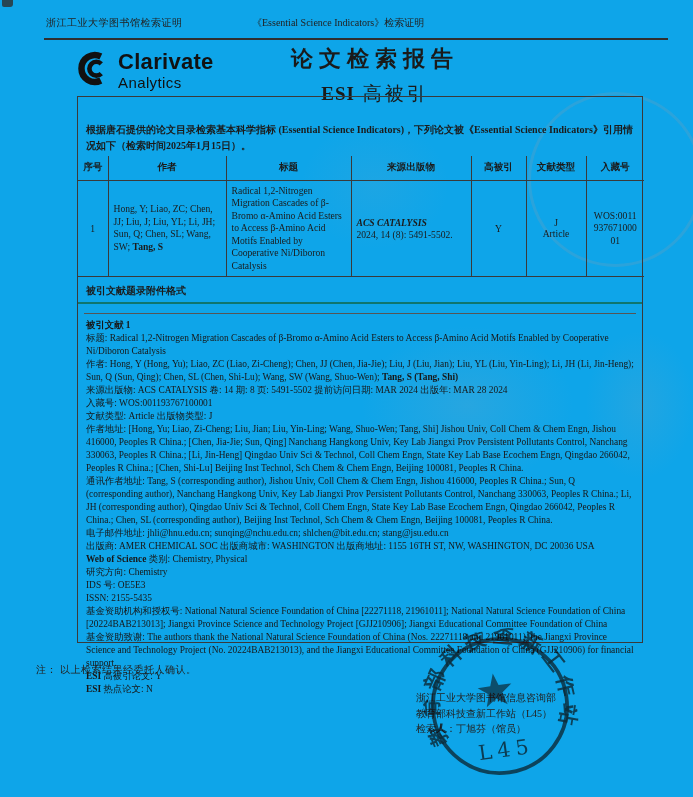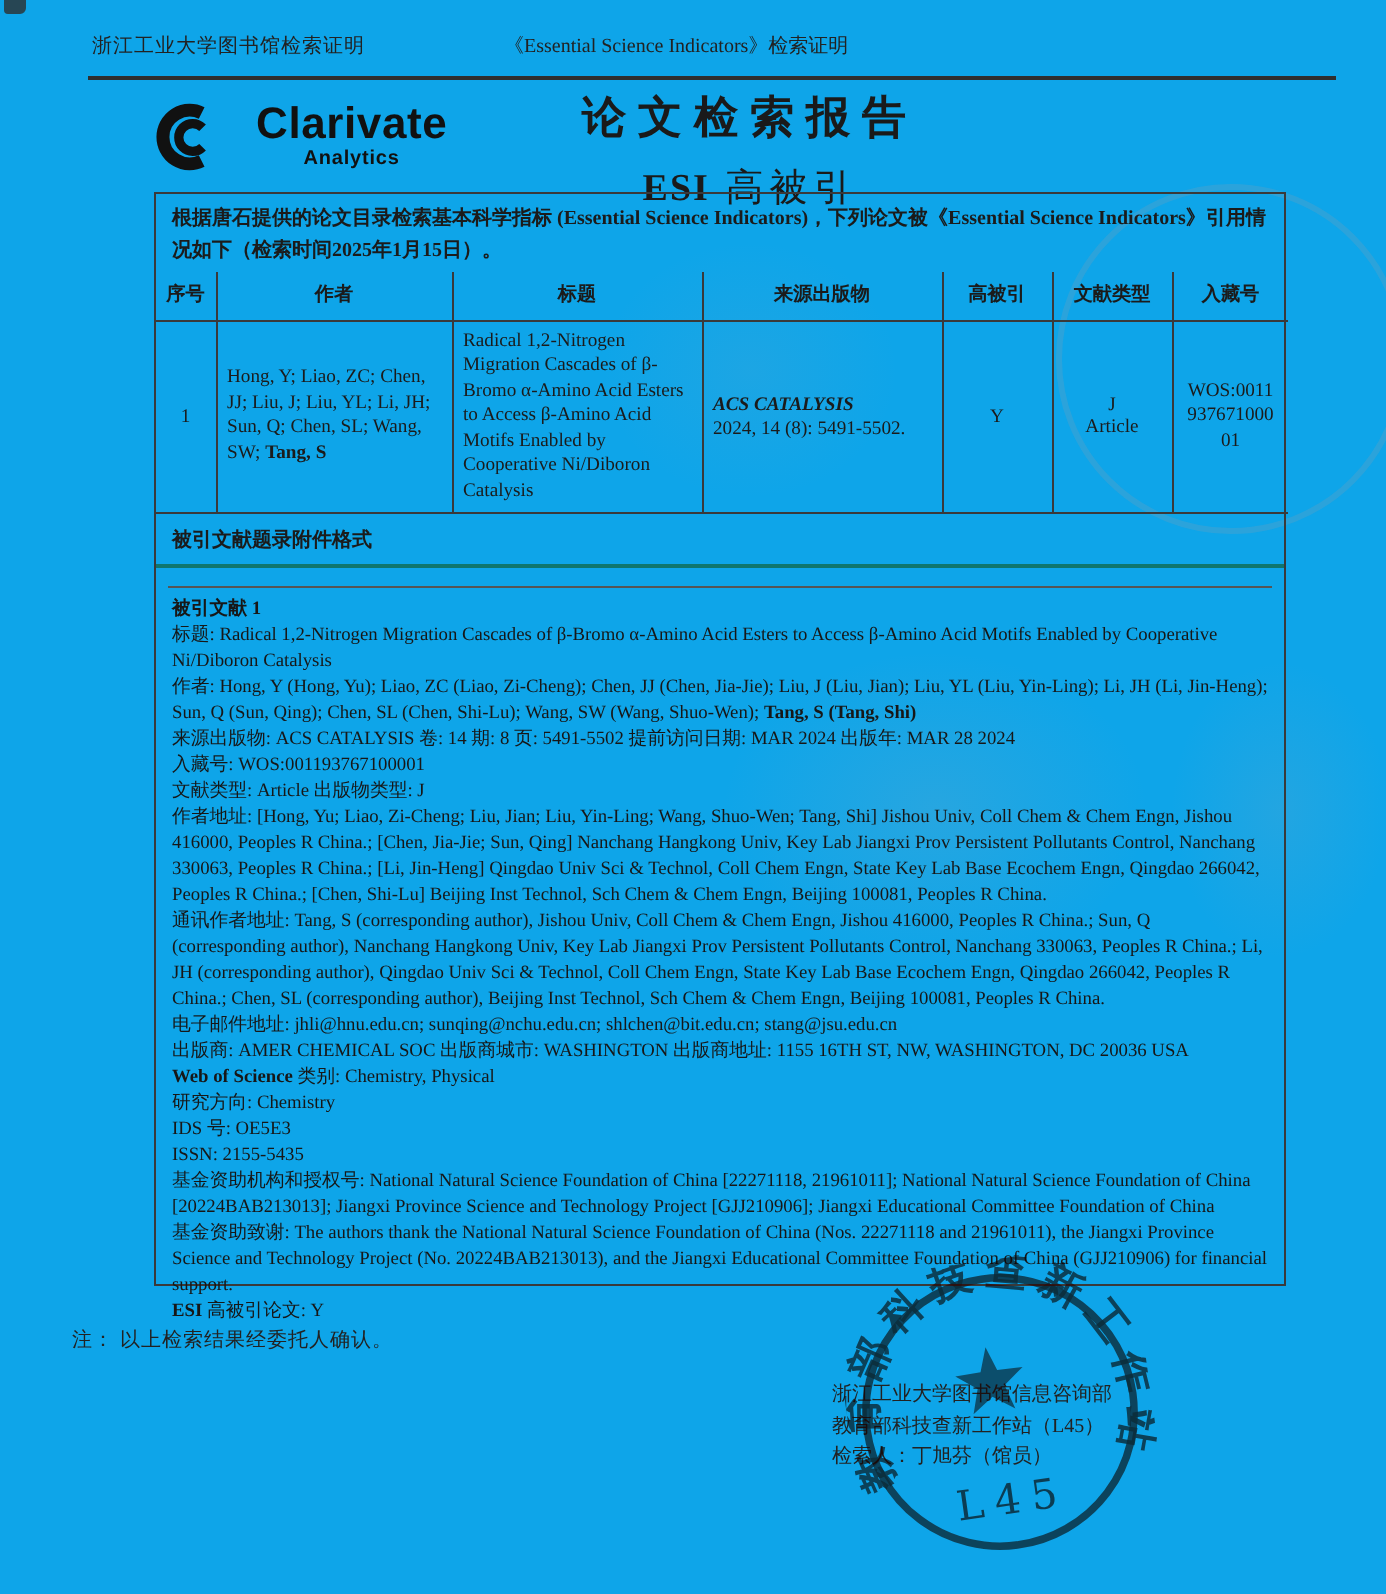--- a/index.html
+++ b/index.html
@@ -6,33 +6,33 @@
   html,body { width:693px; height:797px; }
   body { font-family:"Liberation Serif","DejaVu Serif",serif; background:#e9e9e7; }
   .page { position:relative; width:693px; height:797px; background:#0ea5e9; overflow:hidden; color:#1c1c1c; }
 
   .speck { position:absolute; left:2px; top:0; width:11px; height:7px; background:#2e2e2e; opacity:.8; border-radius:0 0 3px 2px; }
 
   .hdr-left  { position:absolute; left:46px;  top:16px; font-size:10px; letter-spacing:.5px; color:#222; }
   .hdr-center{ position:absolute; left:252px; top:16px; font-size:10px; color:#222; }
   .top-rule  { position:absolute; left:44px; top:38px; width:624px; height:2px; background:#2f2f2f; }
 
-  .brand { position:absolute; left:74px; top:50px; display:flex; align-items:flex-start; gap:17px; }
+  .brand { position:absolute; left:74px; top:50px; display:flex; align-items:flex-start; gap:7px; }
   .brand svg { width:37px; height:37px; }
   .brand-name { font-family:"Liberation Sans","DejaVu Sans",sans-serif; font-weight:bold; font-size:22px; color:#111; line-height:24px; letter-spacing:.3px; }
-  .brand-sub  { font-family:"Liberation Sans","DejaVu Sans",sans-serif; font-weight:bold; font-size:10px; color:#111; letter-spacing:.4px;text-align:center; }
+  .brand-sub  { font-family:"Liberation Sans","DejaVu Sans",sans-serif; font-weight:normal; font-size:15px; color:#111; letter-spacing:.4px; }
 
   .titles { position:absolute; left:215px; top:44px; width:320px; text-align:center; }
   .title-main { font-size:22px; font-weight:600; letter-spacing:6px; color:#1a1a1a; }
   .title-sub  { margin-top:7px; font-size:19px; letter-spacing:3px; color:#1a1a1a; }
   .title-sub .latin { font-weight:bold; letter-spacing:1px; }
 
   .main-box { position:absolute; left:77px; top:96px; width:566px; height:547px; border:1.4px solid #3a3a3a; background:transparent; }
 
-  .intro { padding:5px 8px 3px 8px; font-size:10px; line-height:15.5px; font-weight:600; color:#1b1b1b; }
+  .intro { padding:5px 8px 3px 8px; font-size:10px; line-height:15.5px; font-weight:600; color:#1b1b1b;margin-top:20px; }
 
   table.result-table { width:100%; border-collapse:collapse; table-layout:fixed; }
   .result-table th, .result-table td { border:1px solid #3a3a3a; font-size:9.6px; color:#1b1b1b; vertical-align:middle; }
   .result-table th { height:24px; font-weight:600; }
   .result-table td { height:84px; padding:4px 5px; }
   .result-table tr > *:first-child { border-left:none; }
   .result-table tr > *:last-child  { border-right:none; }
   .result-table thead th { border-top:none; }
   td.c { text-align:center; }
   td.cell-title { line-height:12.5px; }
@@ -153,20 +153,21 @@
       <p><span>通讯作者地址: </span><span>Tang, S (corresponding author), Jishou Univ, Coll Chem &amp; Chem Engn, Jishou 416000, Peoples R China.; Sun, Q (corresponding author), Nanchang Hangkong Univ, Key Lab Jiangxi Prov Persistent Pollutants Control, Nanchang 330063, Peoples R China.; Li, JH (corresponding author), Qingdao Univ Sci &amp; Technol, Coll Chem Engn, State Key Lab Base Ecochem Engn, Qingdao 266042, Peoples R China.; Chen, SL (corresponding author), Beijing Inst Technol, Sch Chem &amp; Chem Engn, Beijing 100081, Peoples R China.</span></p>
       <p><span>电子邮件地址: </span><span>jhli@hnu.edu.cn; sunqing@nchu.edu.cn; shlchen@bit.edu.cn; stang@jsu.edu.cn</span></p>
       <p><span>出版商: </span><span>AMER CHEMICAL SOC 出版商城市: WASHINGTON 出版商地址: 1155 16TH ST, NW, WASHINGTON, DC 20036 USA</span></p>
       <p><span class="b">Web of Science</span><span> 类别: </span><span>Chemistry, Physical</span></p>
       <p><span>研究方向: </span><span>Chemistry</span></p>
       <p><span>IDS 号: </span><span>OE5E3</span></p>
       <p><span>ISSN: </span><span>2155-5435</span></p>
       <p><span>基金资助机构和授权号: </span><span>National Natural Science Foundation of China [22271118, 21961011]; National Natural Science Foundation of China [20224BAB213013]; Jiangxi Province Science and Technology Project [GJJ210906]; Jiangxi Educational Committee Foundation of China</span></p>
       <p><span>基金资助致谢: </span><span>The authors thank the National Natural Science Foundation of China (Nos. 22271118 and 21961011), the Jiangxi Province Science and Technology Project (No. 20224BAB213013), and the Jiangxi Educational Committee Foundation of China (GJJ210906) for financial support.</span></p>
       <p><span class="b">ESI</span><span> 高被引论文: </span><span>Y</span></p>
+      <p><span class="b">ESI</span><span> 热点论文: </span><span>N</span></p>
     </div>
   </div>
 
   <div class="note">注： 以上检索结果经委托人确认。</div>
 
   <div class="stamp-text">
     <div>浙江工业大学图书馆信息咨询部</div>
     <div>教育部科技查新工作站（L45）</div>
     <div>检索人：丁旭芬（馆员）</div>
   </div>

